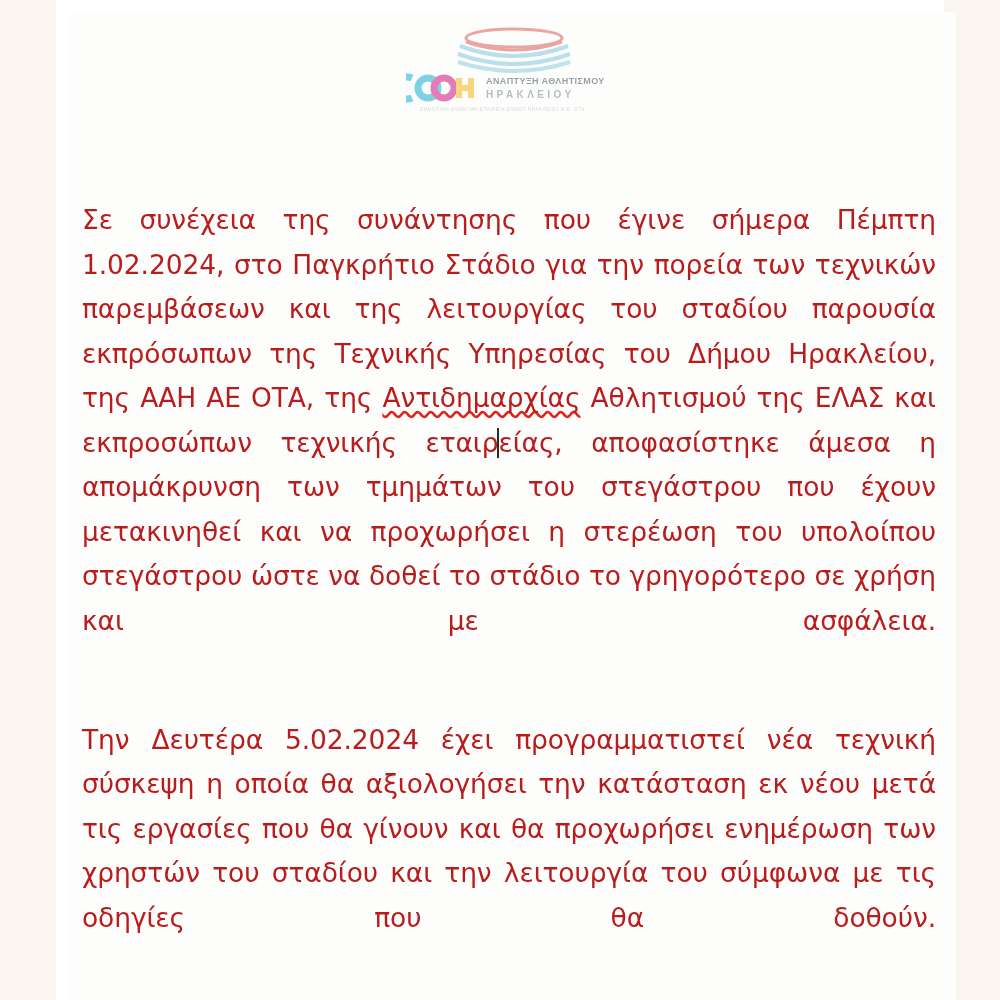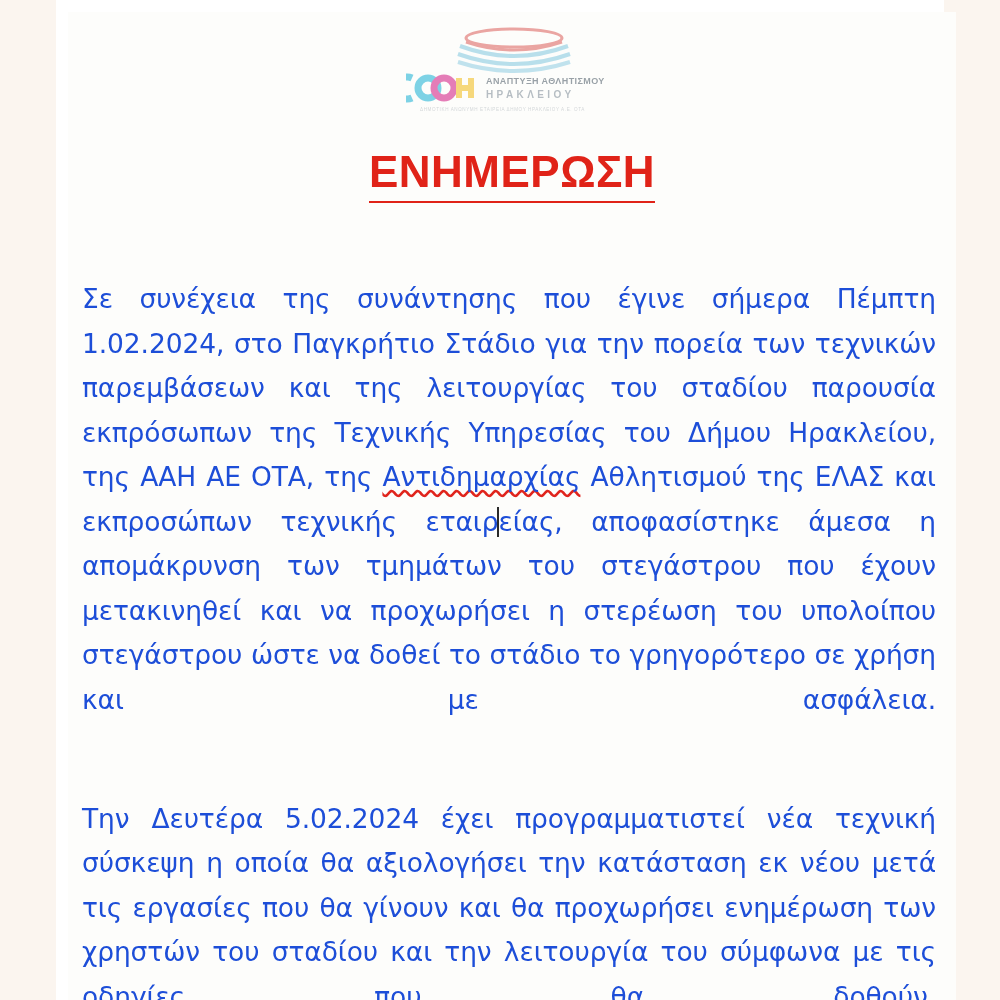--- a/index.html
+++ b/index.html
@@ -70,21 +70,21 @@
     border-bottom: 2px solid #e02318;
     font-family: "Liberation Sans", "DejaVu Sans", sans-serif;
   }
 
   
   .body-copy {
     margin-top: 74px;
     padding: 0 8px 0 2px;
   }
   .para {
-    color: #1d4ed8;
+    color: #b91c1c;
     font-size: 26.5px;
     line-height: 44.5px;
     text-align: justify;
     text-justify: inter-word;
     margin: 0 0 30px 0;
     font-family: "DejaVu Sans", "Liberation Sans", sans-serif;
     font-weight: 500;
     letter-spacing: -0.1px;
   }
   .para:last-child { margin-bottom: 0; }
@@ -139,23 +139,20 @@
             <rect x="62" y="54" width="6" height="20" fill="#f2c230"></rect>
           </g>
 
           <text x="80" y="60" font-family="Liberation Sans, sans-serif" font-size="9" font-weight="bold" fill="#5d6a75" letter-spacing="0.4">ΑΝΑΠΤΥΞΗ ΑΘΛΗΤΙΣΜΟΥ</text>
           <text x="80" y="74" font-family="Liberation Sans, sans-serif" font-size="10" font-weight="bold" fill="#8b97a1" letter-spacing="3.4">ΗΡΑΚΛΕΙΟΥ</text>
           <text x="14" y="87" font-family="Liberation Sans, sans-serif" font-size="4.6" fill="#b9bfc4" letter-spacing="0.6">ΔΗΜΟΤΙΚΗ ΑΝΩΝΥΜΗ ΕΤΑΙΡΕΙΑ ΔΗΜΟΥ ΗΡΑΚΛΕΙΟΥ Α.Ε. ΟΤΑ</text>
         </svg>
       </div>
     </div>
 
-    <div class="title-wrap">
-      <span class="doc-title">ΕΝΗΜΕΡΩΣΗ</span>
-    </div>
 
     <div class="body-copy">
 
       <p class="para"><span>Σε συνέχεια της συνάντησης που έγινε σήμερα Πέμπτη 1.02.2024, στο Παγκρήτιο Στάδιο για την πορεία των τεχνικών παρεμβάσεων και της λειτουργίας του σταδίου παρουσία εκπρόσωπων  της Τεχνικής Υπηρεσίας του Δήμου Ηρακλείου, της ΑΑΗ ΑΕ ΟΤΑ, της </span><span class="misspelled">Αντιδημαρχίας</span><span>  Αθλητισμού της ΕΛΑΣ και εκπροσώπων τεχνικής εταιρ</span><span class="caret"></span><span>είας, αποφασίστηκε άμεσα η απομάκρυνση των τμημάτων του στεγάστρου που έχουν μετακινηθεί και να προχωρήσει η στερέωση του υπολοίπου στεγάστρου ώστε να δοθεί το στάδιο το γρηγορότερο σε χρήση και με  ασφάλεια.</span></p>
 
       <p class="para">Την Δευτέρα 5.02.2024 έχει προγραμματιστεί  νέα τεχνική σύσκεψη η οποία θα αξιολογήσει την κατάσταση εκ νέου μετά τις εργασίες που θα γίνουν  και θα  προχωρήσει  ενημέρωση των χρηστών του σταδίου και την λειτουργία του σύμφωνα με τις οδηγίες που θα δοθούν.</p>
 
     </div>
 
   </div>

